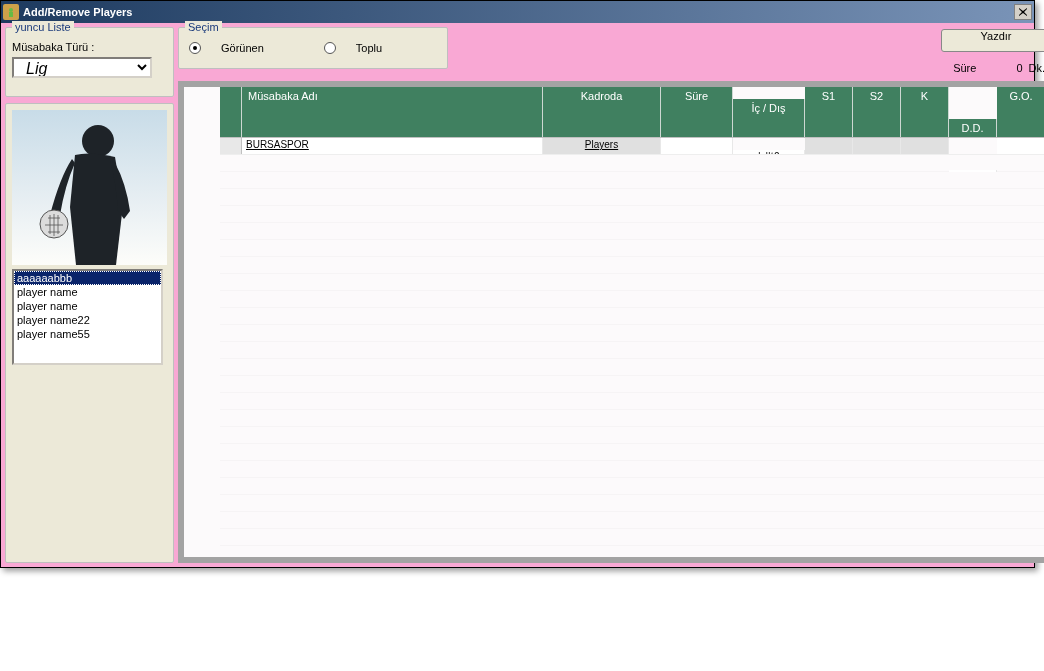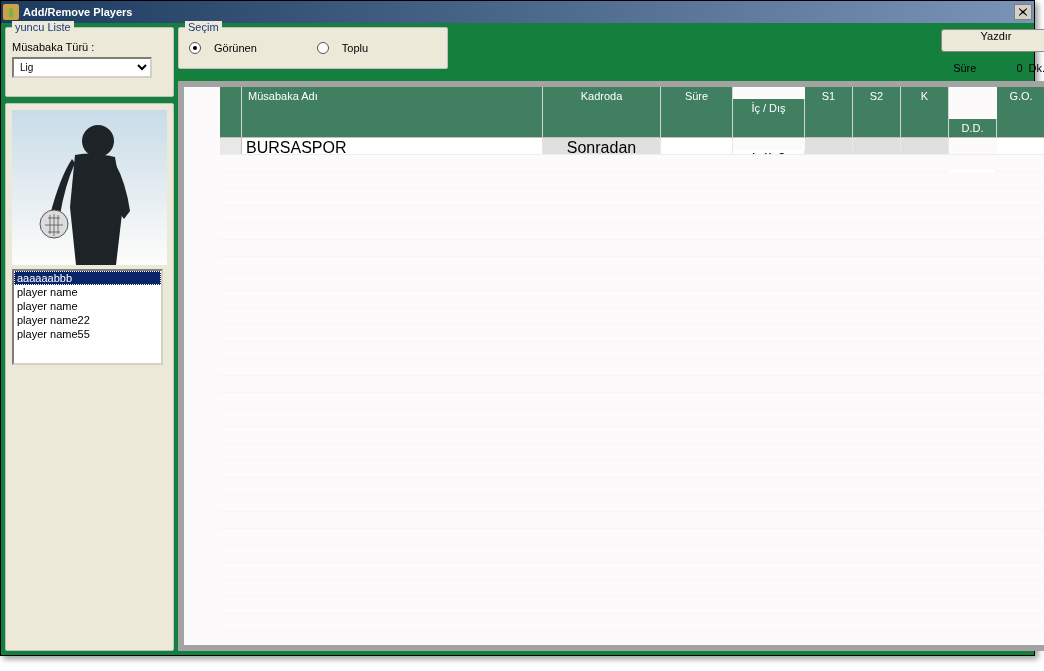--- a/index.html
+++ b/index.html
@@ -7,23 +7,23 @@
     margin: 0;
     font-family: Tahoma, Arial, sans-serif;
     font-size: 11px;
     background: #fff;
     width: 1044px;
     height: 671px;
     overflow: hidden;
   }
   .window {
     width: 1035px;
-    height: 656px;
+    height: 568px;
     border: 1px solid #000;
-    background: #15803d;
+    background: #f9a8d4;
     box-shadow: 3px 3px 6px rgba(0,0,0,0.4);
   }
   .titlebar {
     height: 22px;
     background: linear-gradient(to right, #1d3a5f, #7a94b8);
     display: flex;
     align-items: center;
     padding: 0 2px;
   }
   .titlebar-icon {
@@ -78,22 +78,23 @@
     height: 70px;
   }
   .label {
     margin: 5px 0 4px 0;
   }
   select.dropdown {
     width: 140px;
     height: 21px;
     background: #fff;
     border: 2px inset #d4d0c8;
-    font-size: 10px;
-    padding-left: 2px;
+    font-size: 16px;
+    padding-left: 8px;
+    font-style: italic;
   }
   .left-list {
     flex: 1;
     margin-top: 6px;
     padding: 6px;
   }
   .silhouette {
     width: 155px; height: 155px;
     background: linear-gradient(to bottom, #c8dce8 0%, #e8eff3 60%, #fdfdfa 100%);
     position: relative;
@@ -135,21 +136,21 @@
   .secim-box {
     width: 270px;
     height: 42px;
     display: flex;
     gap: 60px;
     align-items: center;
     padding-left: 10px;
     padding-top: 6px;
   }
   .radio-wrap {
-    display: flex; align-items: flex-end; gap: 13px;
+    display: flex; align-items: flex-end; gap: 20px;
     cursor: pointer;
   }
   .radio {
     width: 12px; height: 12px;
     border: 1px solid #555;
     border-radius: 50%;
     background: #fff;
     display: inline-flex; align-items: center; justify-content: center;
   }
   .radio.checked::after {
@@ -212,21 +213,21 @@
   .col8 { width: 48px; border-right: none; }
   .grid-row {
     display: flex;
     height: 17px;
     align-items: stretch;
     border-bottom: 1px solid #eee;
   }
   .cell {
     border-right: 1px solid #e8e8e8;
     padding: 1px 4px;
-    font-size: 16px;
+    font-size: 10px;
     overflow: hidden;
     white-space: nowrap;
     background: #fff;
     text-decoration: underline;
   }
   .cell.ctr { text-align: center; }
   .cell.shade { background: #e0e0e0; }
   .grid-body {
     flex: 1;
     background: repeating-linear-gradient(
@@ -325,21 +326,21 @@
           <div class="gh col4">S1</div>
           <div class="gh col5">S2</div>
           <div class="gh col6">K</div>
           <div class="gh col7">D.D.</div>
           <div class="gh col8">G.O.</div>
         </div>
         <div class="grid-body">
           <div class="grid-row">
             <div class="col-rowhead"></div>
             <div class="cell col0">BURSASPOR</div>
-            <div class="cell col1 ctr shade">Sonradan</div>
+            <div class="cell col1 ctr shade">Players</div>
             <div class="cell col2 ctr"></div>
             <div class="cell col3 ctr">|z||t€</div>
             <div class="cell col4 ctr shade"></div>
             <div class="cell col5 ctr shade"></div>
             <div class="cell col6 ctr shade"></div>
             <div class="cell col7 ctr"></div>
             <div class="cell col8 ctr"></div>
           </div>
         </div>
       </div>

